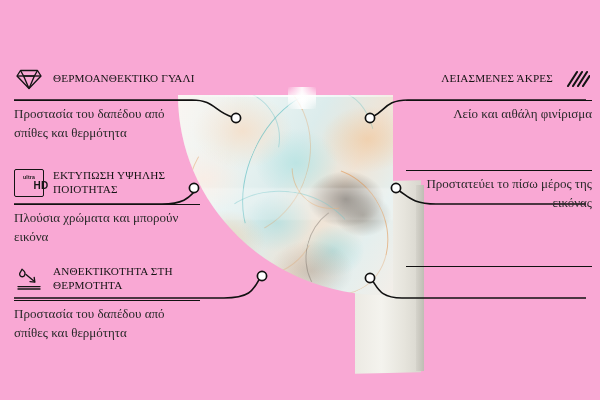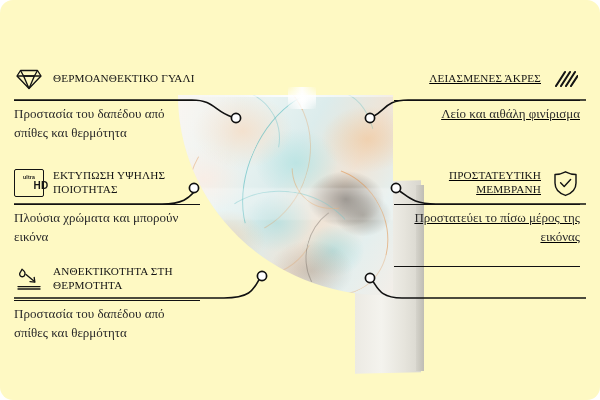--- a/index.html
+++ b/index.html
@@ -4,24 +4,23 @@
 <style>
   html, body {
     margin: 0;
     padding: 0;
     background: #ffffff;
   }
   #canvas {
     position: relative;
     width: 600px;
     height: 400px;
-    background: #fef9c3;
+    background: #f9a8d4;
     overflow: hidden;
     font-family: "Liberation Serif", "DejaVu Serif", serif;
-    border-radius: 13px;
   }
 
   
   .product-stage {
     position: absolute;
     left: 170px;
     top: 85px;
     width: 260px;
     height: 240px;
   }
@@ -117,21 +116,21 @@
     width: 600px; height: 400px;
     pointer-events: none;
   }
 
   
   .feature {
     position: absolute;
     width: 186px;
   }
   .feature.left  { left: 14px;  text-align: left; }
-  .feature.right { right: 20px; text-align: right; text-decoration: underline; }
+  .feature.right { right: 8px; text-align: right; }
 
   .f-head {
     display: flex;
     align-items: center;
     gap: 9px;
     min-height: 34px;
   }
   .feature.right .f-head { flex-direction: row-reverse; }
 
   .f-icon {
@@ -285,29 +284,20 @@
           <path d="M19 19 L25.5 9"></path>
         </svg>
       </span>
       <span class="f-title">ΛΕΙΑΣΜΕΝΕΣ ΆΚΡΕΣ</span>
     </div>
     <div class="f-rule"></div>
     <div class="f-desc">Λείο και αιθάλη φινίρισμα</div>
   </div>
 
   <div class="feature right" style="top:166px;">
-    <div class="f-head">
-      <span class="f-icon">
-        <svg width="25" height="27" viewBox="0 0 25 27" fill="none" stroke="#141414" stroke-width="1.45" stroke-linecap="round" stroke-linejoin="round">
-          <path d="M12.5 1.8 C16 3.6 19.6 4.4 23 4.4 V13 C23 19.2 18.6 23.4 12.5 25.4 C6.4 23.4 2 19.2 2 13 V4.4 C5.4 4.4 9 3.6 12.5 1.8 Z"></path>
-          <path d="M7.6 12.8 L11.2 16.4 L17.6 9.6"></path>
-        </svg>
-      </span>
-      <span class="f-title">ΠΡΟΣΤΑΤΕΥΤΙΚΗ ΜΕΜΒΡΑΝΗ</span>
-    </div>
     <div class="f-rule"></div>
     <div class="f-desc">Προστατεύει το πίσω μέρος της εικόνας</div>
   </div>
 
   <div class="feature right" style="top:262px;">
     <div class="f-rule"></div>
   </div>
 
 </div>
 

